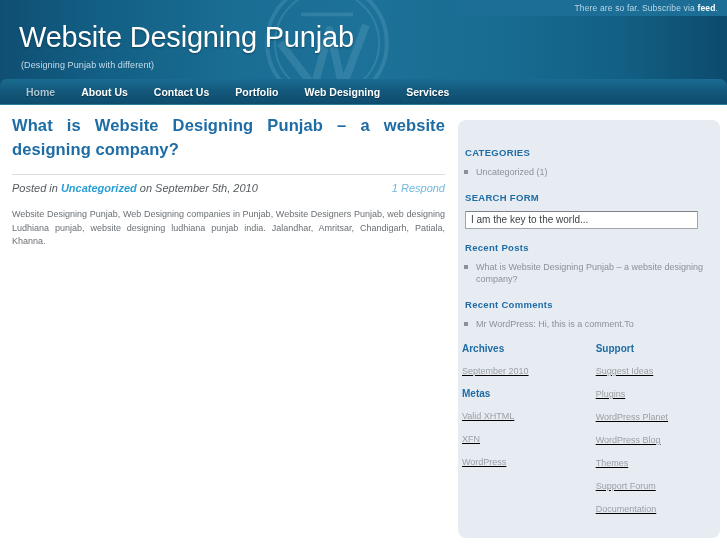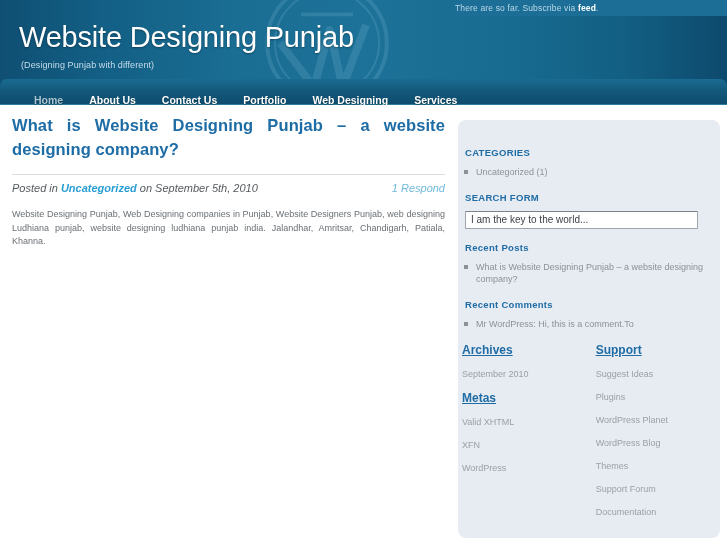--- a/index.html
+++ b/index.html
@@ -42,21 +42,21 @@
   #subscribe-bar {
     position: absolute;
     right: 0; top: 0;
     width: 272px;
     height: 16px;
     background: #1d6e96;
     border-top-left-radius: 7px;
     color: #b9d8e8;
     font-size: 8.5px;
     line-height: 16px;
-    text-align: left;
+    text-align: right;
     padding-right: 9px;
     box-sizing: border-box;
     letter-spacing: 0.15px;
   }
   #subscribe-bar .feed-link {
     color: #ffffff;
     font-weight: bold;
     text-decoration: none;
   }
 
@@ -89,21 +89,21 @@
     width: 727px;
     height: 26px;
     background: linear-gradient(to bottom, #1a6c92 0%, #13597c 45%, #0e4c6d 100%);
     border-top-left-radius: 7px;
     border-top-right-radius: 7px;
     box-sizing: border-box;
     border-bottom: 1px solid #2c7d9e;
   }
   #nav ul {
     list-style: none;
-    margin: 8px;
+    margin: 0;
     padding: 0 0 0 13px;
     display: flex;
     align-items: center;
     height: 26px;
   }
   #nav li { display: block; }
   #nav a {
     display: block;
     font-size: 10.5px;
     font-weight: bold;
@@ -235,36 +235,36 @@
   #sidebar-columns {
     display: flex;
     margin-top: 6px;
   }
   #col-left { width: 138px; }
   #col-right { width: 118px; }
   .link-list {
     list-style: none;
     margin: 0;
     padding: 0;
+    text-decoration: underline;
   }
   .link-list li {
     font-size: 9px;
     line-height: 12px;
     margin-bottom: 11px;
   }
   .link-list li a {
     color: #9aa0a6;
     text-decoration: none;
   }
   .col-head {
-    font-size: 12px;
+    font-size: 10px;
     font-weight: bold;
     color: #1f6ca5;
     margin: 0 0 11px 0;
-    text-decoration: underline;
   }
   .col-block { margin-bottom: 4px; }
 </style>
 </head>
 <body>
 
 <div id="header">
 
   <div id="wp-watermark">
     <svg width="130" height="130" viewBox="0 0 100 100">

